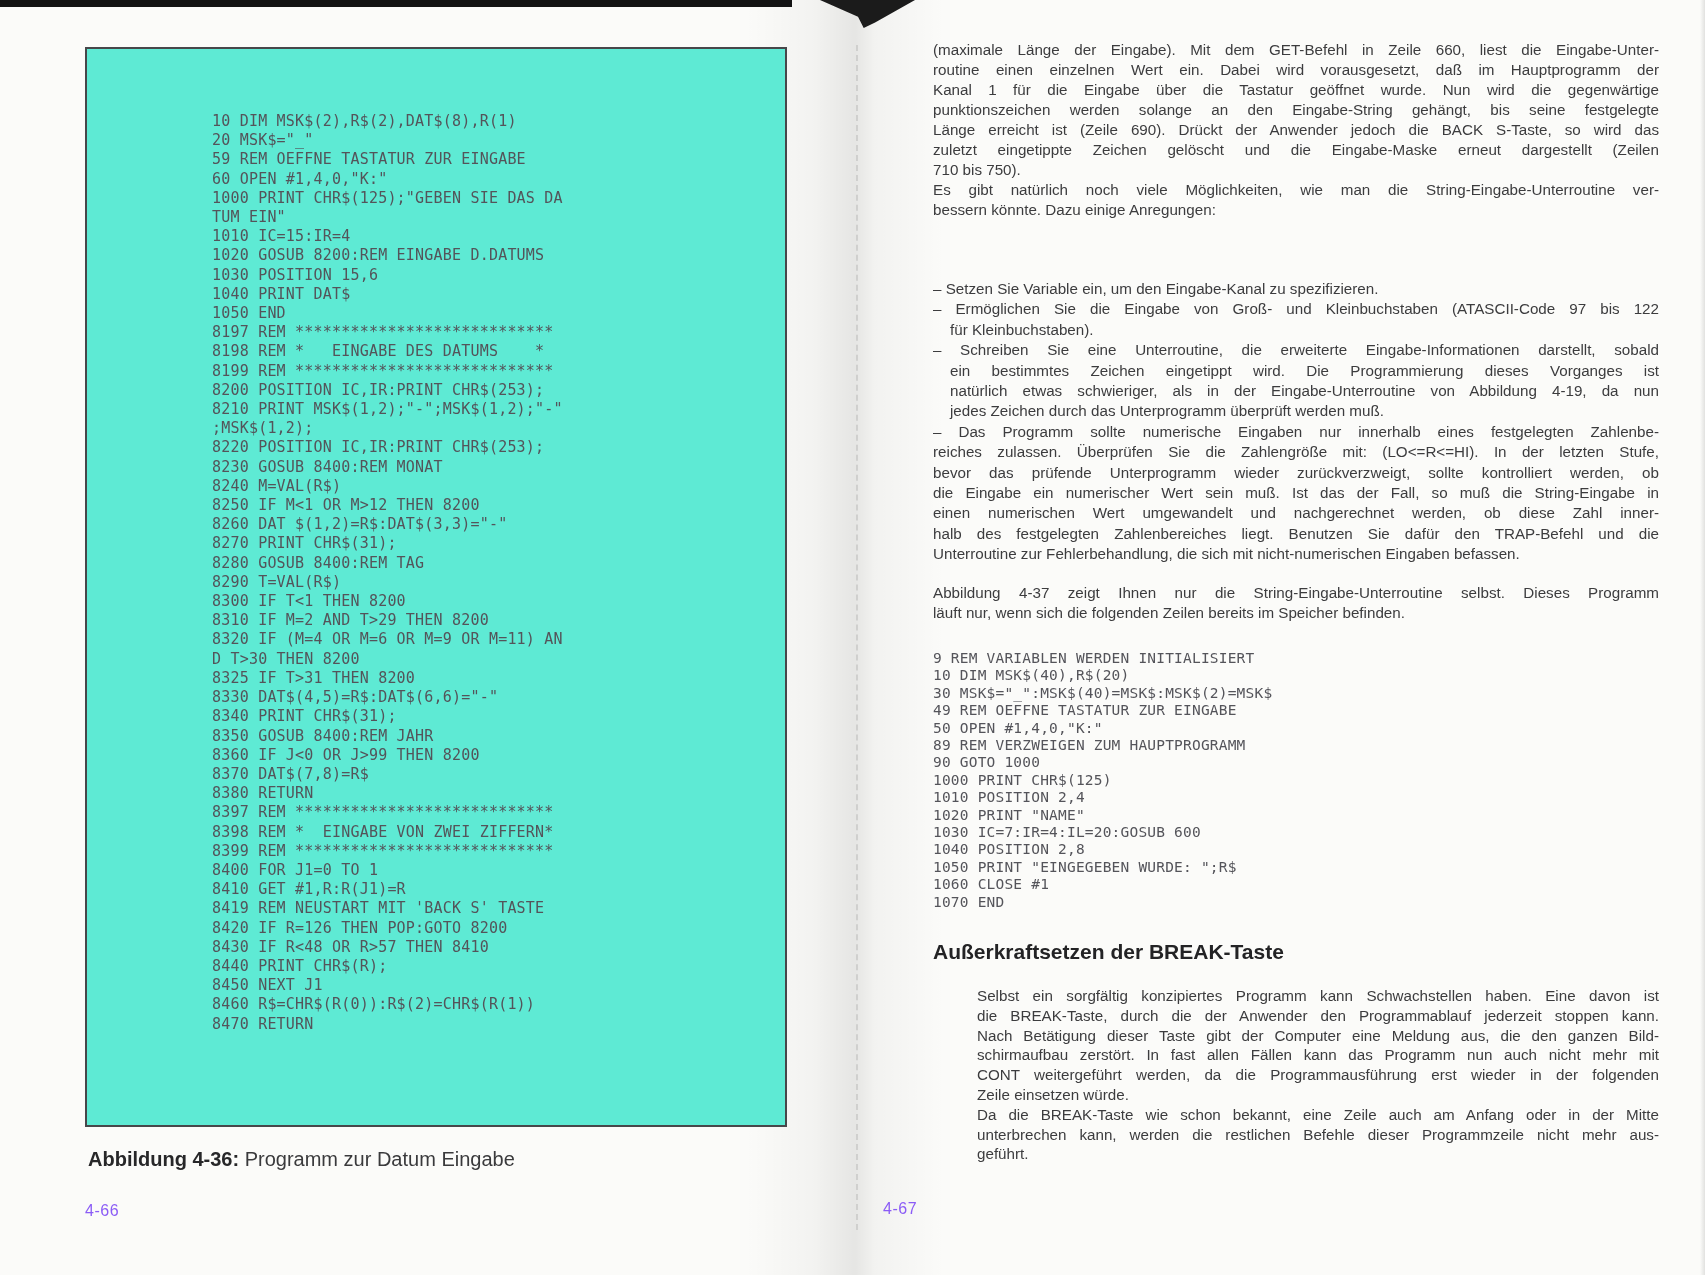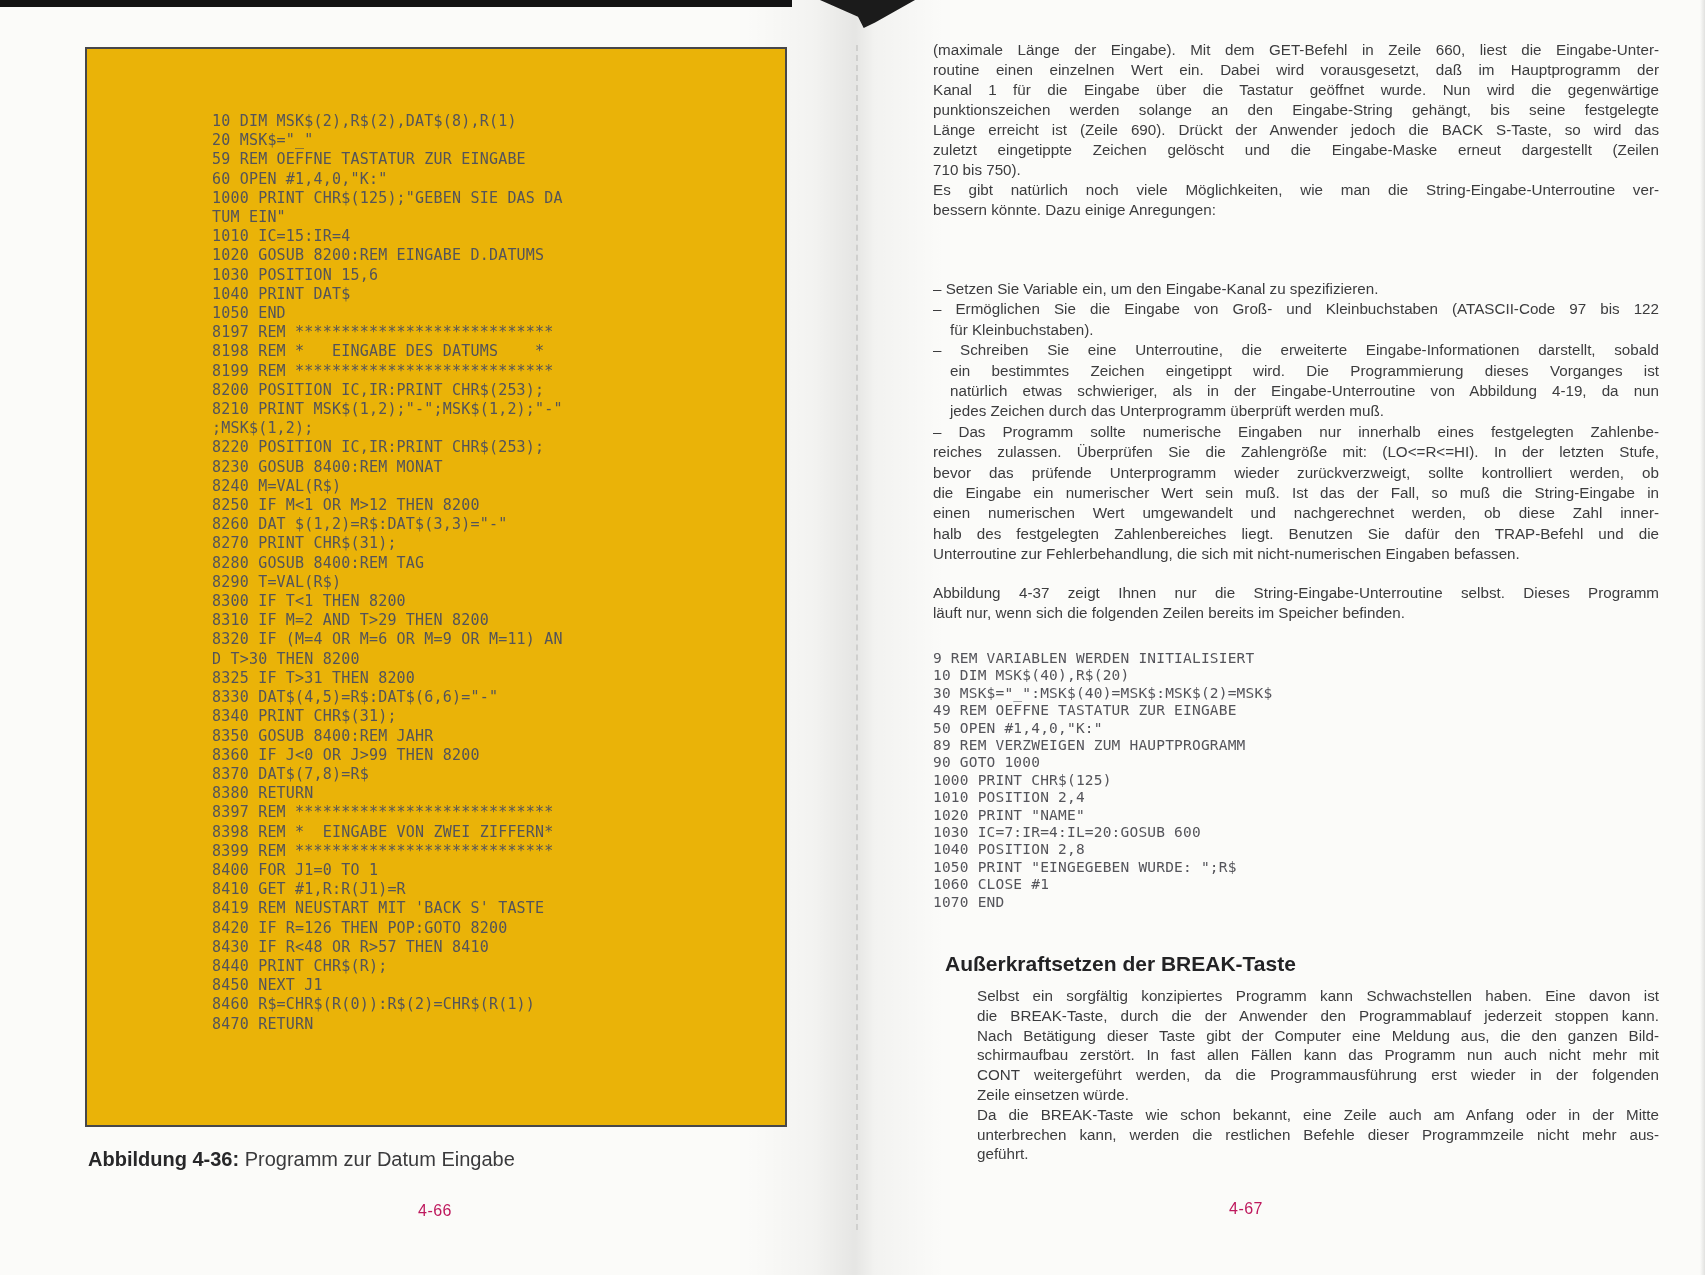--- a/index.html
+++ b/index.html
@@ -10,42 +10,42 @@
   .spine-shade{position:absolute;left:745px;top:0;width:200px;height:1275px;
     background:linear-gradient(90deg,rgba(0,0,0,0) 0%,rgba(0,0,0,0.035) 35%,rgba(0,0,0,0.085) 55%,rgba(0,0,0,0.035) 65%,rgba(0,0,0,0) 100%);}
   .spine-wedge{position:absolute;left:820px;top:0;width:95px;height:28px;background:#1b1b1b;
     clip-path:polygon(0% 0%,100% 0%,58% 80%,46% 100%,40% 60%);}
   .gutter-line{position:absolute;left:856px;top:45px;height:1185px;width:0;
     border-left:2px dashed rgba(90,90,90,0.16);}
   .right-edge{position:absolute;right:0;top:0;width:5px;height:1275px;
     background:linear-gradient(90deg,rgba(0,0,0,0) 0%,rgba(0,0,0,0.10) 100%);}
   
   .figure-box{position:absolute;left:85px;top:47px;width:698px;height:1076px;
-    border:2px solid #47474a;background:#eab308;}
+    border:2px solid #47474a;background:#5eead4;}
   .code{font-family:"DejaVu Sans Mono","Liberation Mono",monospace;color:#54545a;}
   .code div{white-space:pre;}
   .code-left{position:absolute;left:125px;top:63px;font-size:15px;line-height:19.2px;letter-spacing:0.2px;}
   .caption{position:absolute;left:88px;top:1148px;font-size:20px;color:#3a3a3c;}
   .caption .cap-label{font-weight:bold;color:#272729;}
-  .pagenum{position:absolute;font-size:16px;color:#be185d;text-align:center;letter-spacing:0.5px;}
+  .pagenum{position:absolute;font-size:16px;color:#8b5cf6;text-align:left;letter-spacing:0.5px;}
   .pn-left{left:85px;width:700px;top:1202px;}
   .pn-right{left:883px;width:726px;top:1200px;}
   
   .body{position:absolute;left:933px;width:726px;font-size:15.2px;color:#3c3c3e;}
   .body div{line-height:20px;}
   .p1{top:40px;}
   .bullets{top:279px;}
   .bullets div{line-height:20.4px;}
   .p2{top:583px;}
   .p3{top:986px;}
   .p3 div{line-height:19.8px;margin-left:44px;}
   .just{text-align:justify;text-align-last:justify;}
   .ind{padding-left:17px;}
   .code-right{position:absolute;left:933px;top:650px;font-size:14.5px;line-height:17.4px;letter-spacing:0.2px;}
-  .heading{position:absolute;left:933px;top:940px;margin:12px;font-size:21px;font-weight:bold;color:#232325;
+  .heading{position:absolute;left:933px;top:940px;margin:0;font-size:21px;font-weight:bold;color:#232325;
     font-family:"Liberation Sans",sans-serif;}
 </style>
 </head>
 <body>
 
 <div class="canvas">
 
   <div class="top-bar"></div>
   <div class="spine-shade"></div>
   <div class="spine-wedge"></div>

